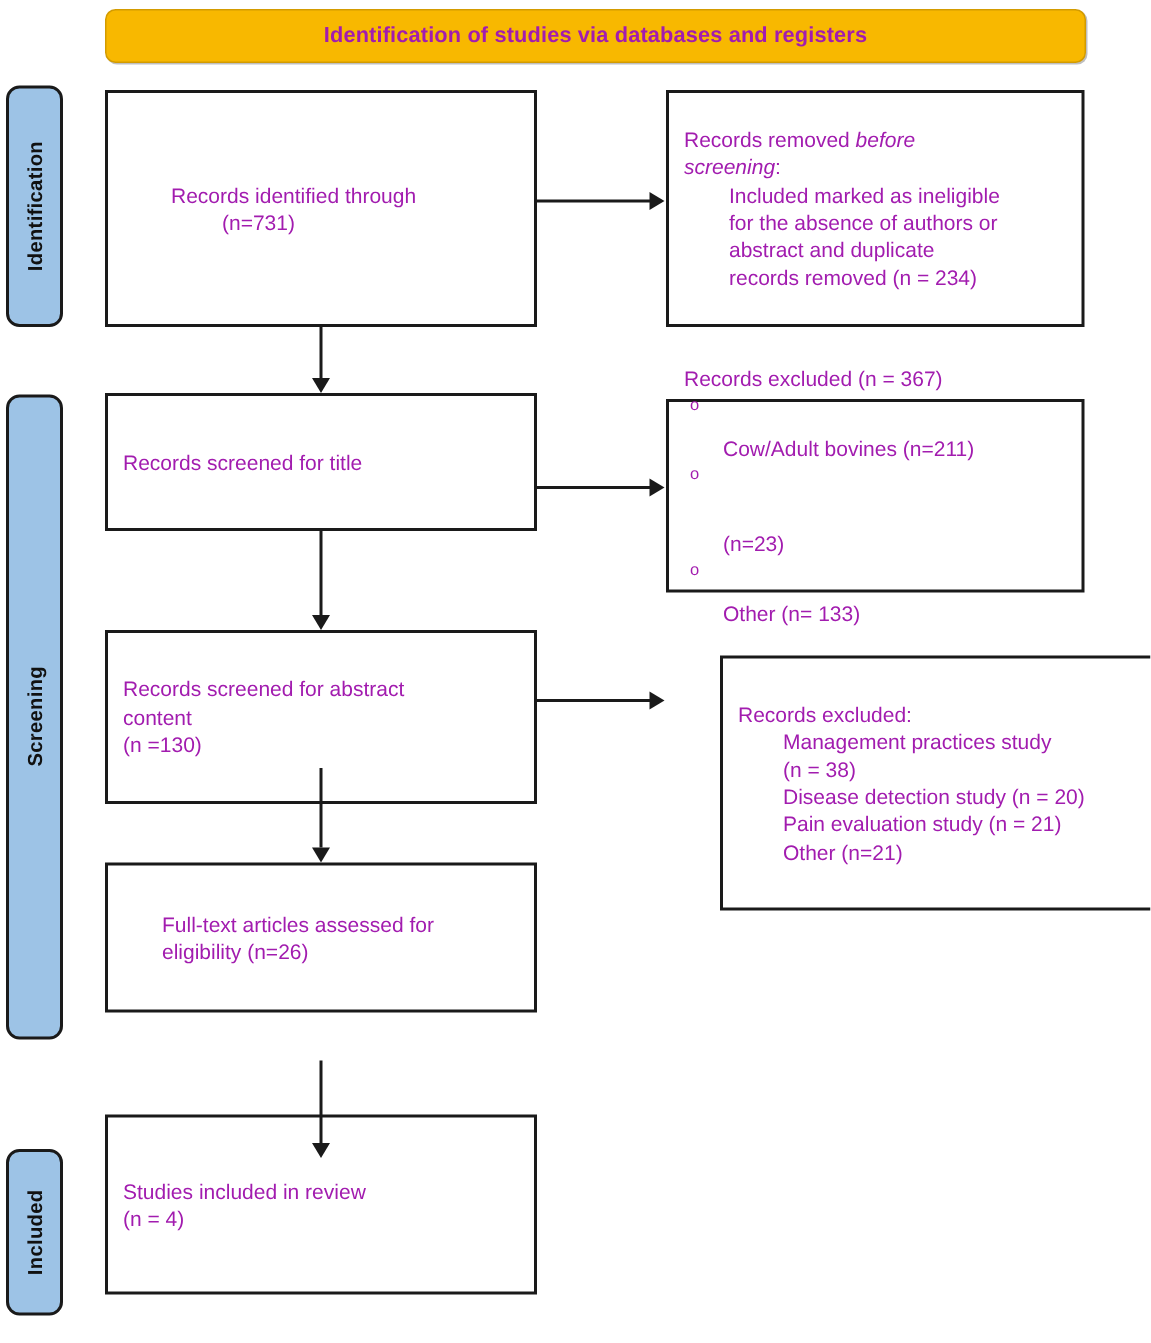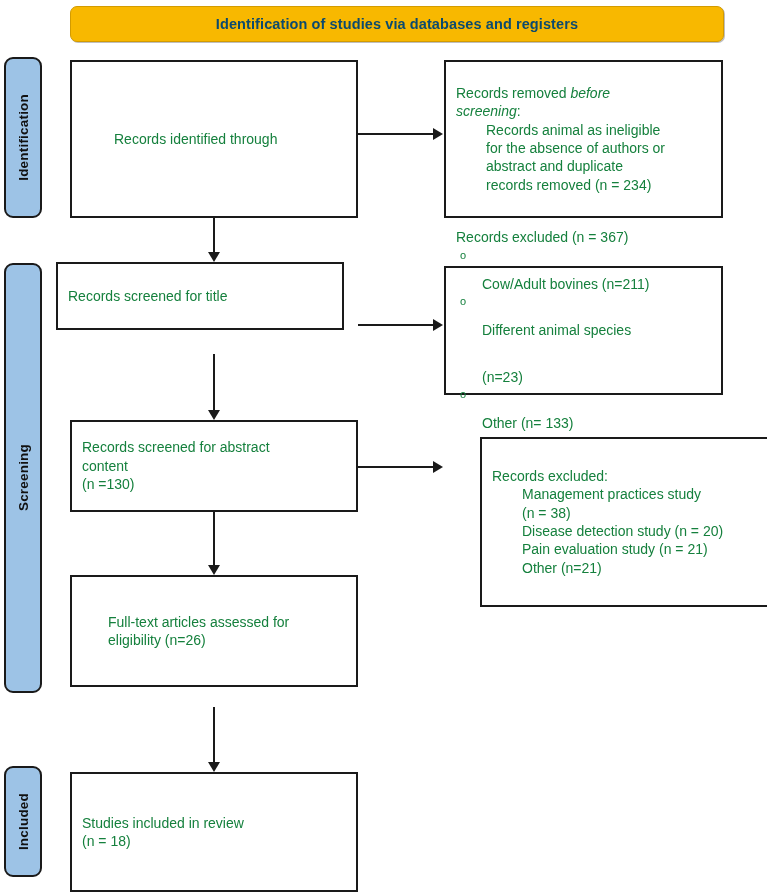--- a/index.html
+++ b/index.html
@@ -28,21 +28,21 @@
     border-radius: 7px;
     box-sizing: border-box;
     display: flex;
     align-items: center;
     justify-content: center;
     box-shadow: 1px 1px 0 rgba(0,0,0,0.25);
   }
   .banner-text {
     font-size: 14.5px;
     font-weight: bold;
-    color: #0c4a6e;
+    color: #a21caf;
     letter-spacing: 0.1px;
     white-space: nowrap;
   }
 
   
   .stage {
     position: absolute;
     background: #9dc3e6;
     border: 2px solid #1a1a1a;
     border-radius: 9px;
@@ -70,21 +70,21 @@
     background: #ffffff;
     border: 2px solid #1a1a1a;
     box-sizing: border-box;
     display: flex;
     flex-direction: column;
     justify-content: center;
   }
   .box-body {
     font-size: 14px;
     line-height: 1.32;
-    color: #15803d;
+    color: #a21caf;
     padding: 0 10px;
   }
   .box-body .ln { display: block; white-space: pre-wrap; }
   .box-body .ind  { padding-left: 34px; }
   .box-body .ind2 { padding-left: 30px; }
   .ital { font-style: italic; }
 
   
   .bullet-row { display: flex; }
   .bullet-mark {
@@ -94,26 +94,26 @@
     padding-left: 4px;
     font-size: 11px;
     line-height: 1.55;
     box-sizing: border-box;
   }
   .bullet-text { flex: 1 1 auto; margin-top: 28px; }
 
   
   #box-identified   { left: 70px;  top: 60px;  width: 288px; height: 158px; padding-left: 32px; }
   #box-removed      { left: 444px; top: 60px;  width: 279px; height: 158px; }
-  #box-screen-title { left: 56px;  top: 262px; width: 288px; height: 68px;  }
+  #box-screen-title { left: 70px;  top: 262px; width: 288px; height: 92px;  }
   #box-excl-title   { left: 444px; top: 266px; width: 279px; height: 129px; }
-  #box-screen-abs   { left: 70px;  top: 420px; width: 288px; height: 92px;  }
+  #box-screen-abs   { left: 70px;  top: 420px; width: 288px; height: 116px;  }
   #box-excl-abs     { left: 444px; top: 437px; width: 319px; height: 170px; margin-left: 36px; }
-  #box-fulltext     { left: 70px;  top: 575px; width: 288px; height: 112px; }
-  #box-included     { left: 70px;  top: 772px; width: 288px; height: 120px; }
+  #box-fulltext     { left: 70px;  top: 575px; width: 288px; height: 100px; }
+  #box-included     { left: 70px;  top: 743px; width: 288px; height: 120px; }
 
   
   #box-screen-title .box-body,
   #box-screen-abs   .box-body { }
   #box-identified .box-body   { }
 
   
   #box-fulltext .box-body { padding-left: 36px; }
 
   
@@ -175,28 +175,29 @@
   <div class="stage" id="stage-screening">
     <span class="stage-text">Screening</span>
   </div>
   <div class="stage" id="stage-included">
     <span class="stage-text">Included</span>
   </div>
 
   <div class="box" id="box-identified">
     <div class="box-body">
       <span class="ln">Records identified through</span>
+      <span class="ln ind">(n=731)</span>
     </div>
   </div>
 
   <div class="box" id="box-removed">
     <div class="box-body">
       <span class="ln"><span>Records removed </span><span class="ital">before</span></span>
       <span class="ln"><span class="ital">screening</span><span>:</span></span>
-      <span class="ln ind2">Records animal as ineligible</span>
+      <span class="ln ind2">Included marked as ineligible</span>
       <span class="ln ind2">for the absence of authors or</span>
       <span class="ln ind2">abstract and duplicate</span>
       <span class="ln ind2">records removed (n = 234)</span>
     </div>
   </div>
 
   <div class="box" id="box-screen-title">
     <div class="box-body">
       <span class="ln">Records screened for title</span>
     </div>
@@ -204,21 +205,20 @@
 
   <div class="box" id="box-excl-title">
     <div class="box-body">
       <span class="ln">Records excluded (n = 367)</span>
       <div class="bullet-row">
         <span class="bullet-mark">o</span>
         <span class="bullet-text">Cow/Adult bovines (n=211)</span>
       </div>
       <div class="bullet-row">
         <span class="bullet-mark">o</span>
-        <span class="bullet-text">Different animal species</span>
       </div>
       <div class="bullet-row">
         <span class="bullet-mark"></span>
         <span class="bullet-text">(n=23)</span>
       </div>
       <div class="bullet-row">
         <span class="bullet-mark">o</span>
         <span class="bullet-text">Other (n= 133)</span>
       </div>
     </div>
@@ -246,21 +246,21 @@
   <div class="box" id="box-fulltext">
     <div class="box-body">
       <span class="ln">Full-text articles assessed for</span>
       <span class="ln">eligibility (n=26)</span>
     </div>
   </div>
 
   <div class="box" id="box-included">
     <div class="box-body">
       <span class="ln">Studies included in review</span>
-      <span class="ln">(n = 18)</span>
+      <span class="ln">(n = 4)</span>
     </div>
   </div>
 
   <div class="vline" id="conn-v1"></div>
   <div class="arrow-down" id="conn-a1"></div>
   <div class="vline" id="conn-v2"></div>
   <div class="arrow-down" id="conn-a2"></div>
   <div class="vline" id="conn-v3"></div>
   <div class="arrow-down" id="conn-a3"></div>
   <div class="vline" id="conn-v4"></div>

